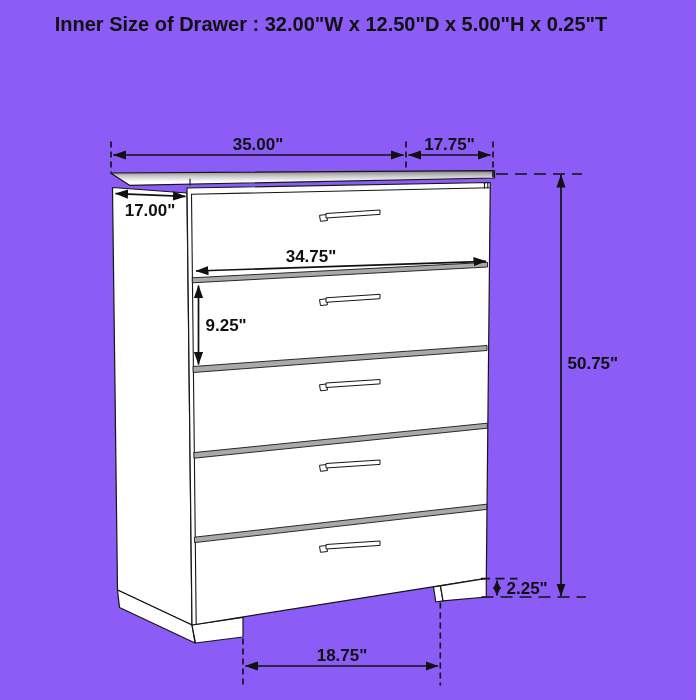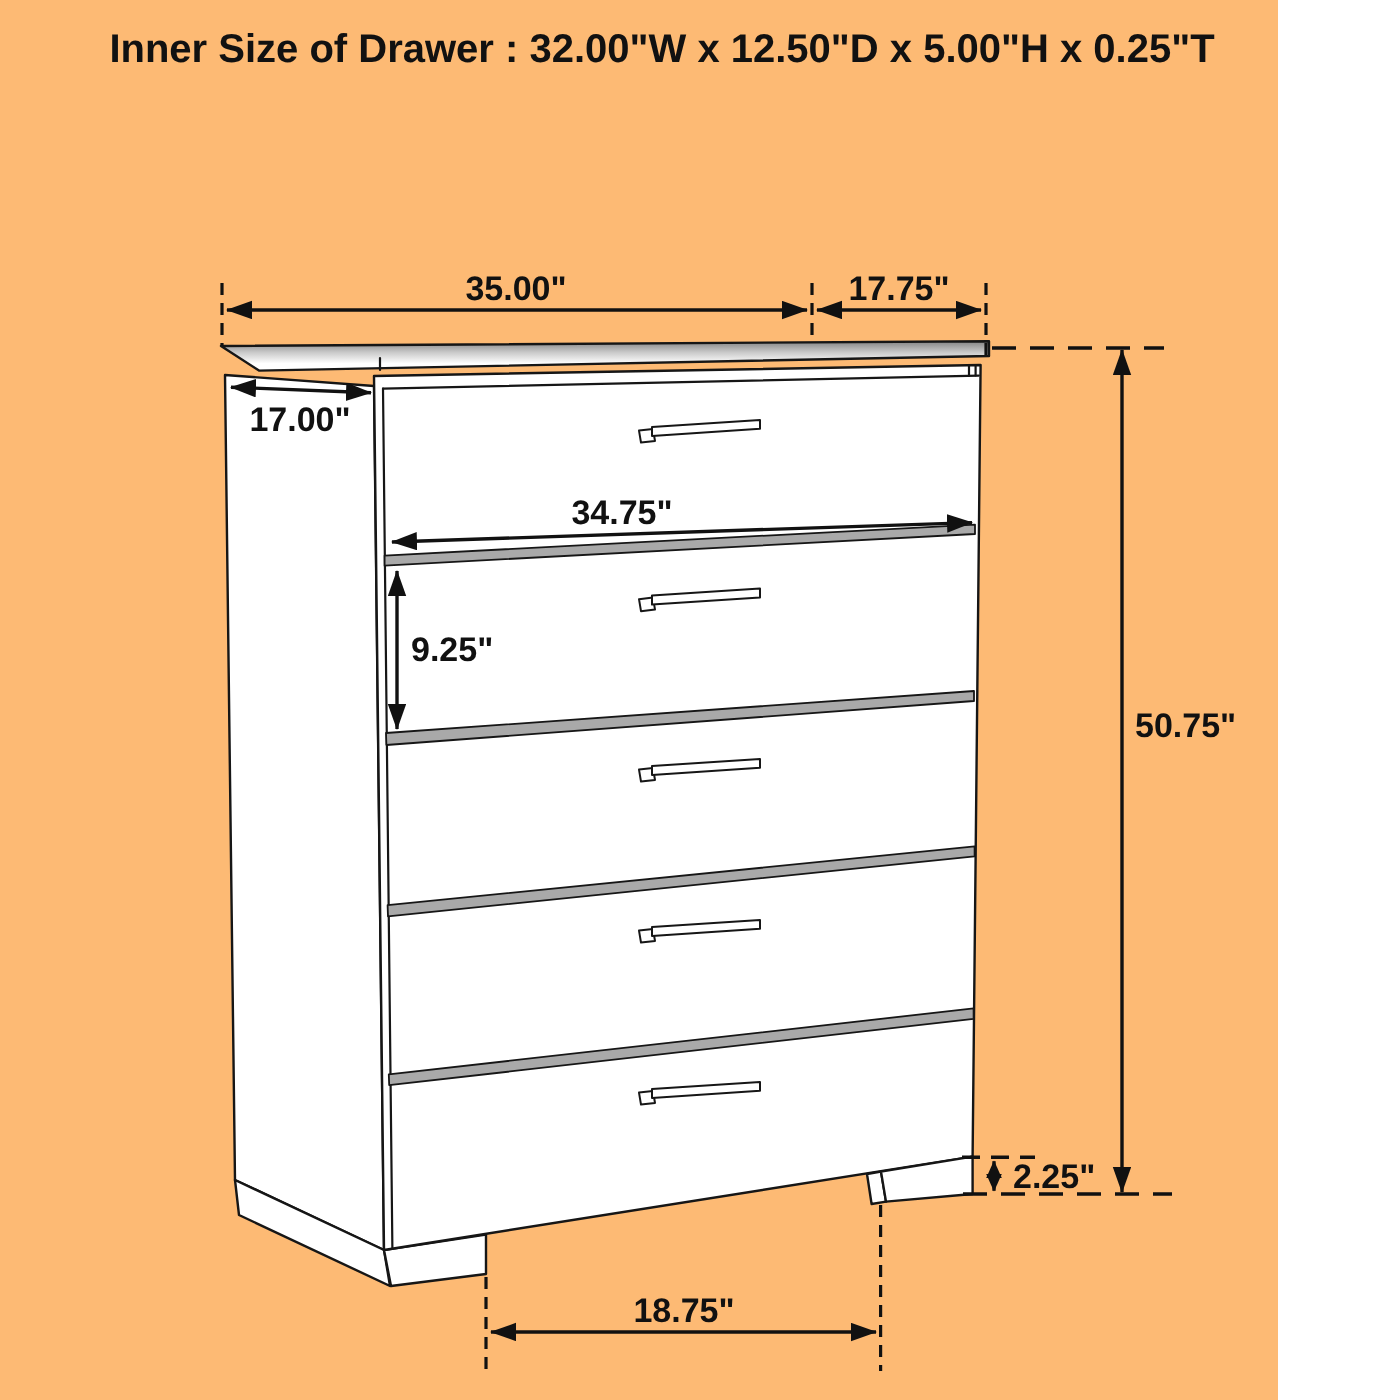--- a/index.html
+++ b/index.html
@@ -1,16 +1,16 @@
 <!DOCTYPE html>
 <html><head>
 <meta charset="utf-8">
 <style>
   html,body{margin:0;padding:0;background:#fff;}
-  .stage{position:relative;width:639px;height:700px;background:#fdba74;overflow:hidden;
+  .stage{position:relative;width:696px;height:700px;background:#8b5cf6;overflow:hidden;
          font-family:"Liberation Sans", sans-serif;}
   svg text{font-family:"Liberation Sans", sans-serif;font-weight:bold;fill:#111;}
   .title-t{font-size:20px;}
   .dim-t{font-size:17px;}
   .outline{fill:#ffffff;stroke:#161616;stroke-width:1.2;stroke-linejoin:round;}
   .thin{fill:none;stroke:#161616;stroke-width:1.1;stroke-linecap:round;}
   .sep{fill:#a9a9a9;stroke:#161616;stroke-width:0.9;stroke-linejoin:round;}
   .hndl{fill:#ffffff;stroke:#161616;stroke-width:1;stroke-linejoin:round;}
   .dimline{fill:none;stroke:#111;stroke-width:1.7;}
   .ext{fill:none;stroke:#111;stroke-width:1.6;stroke-dasharray:6 4;}

